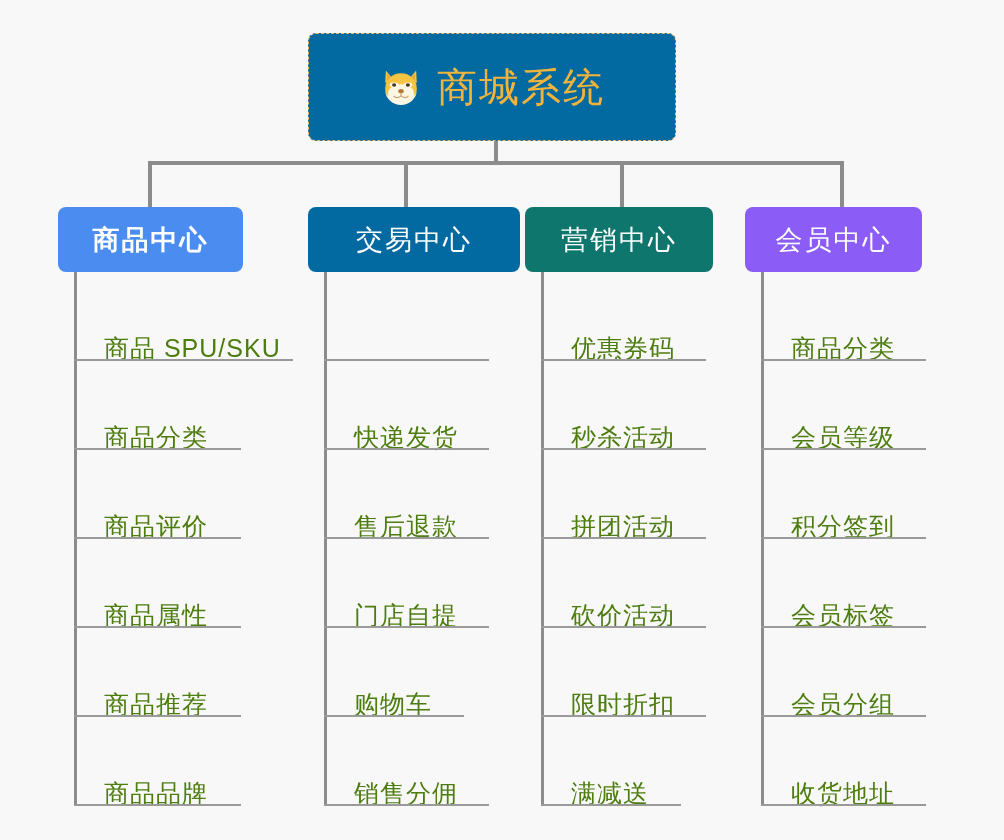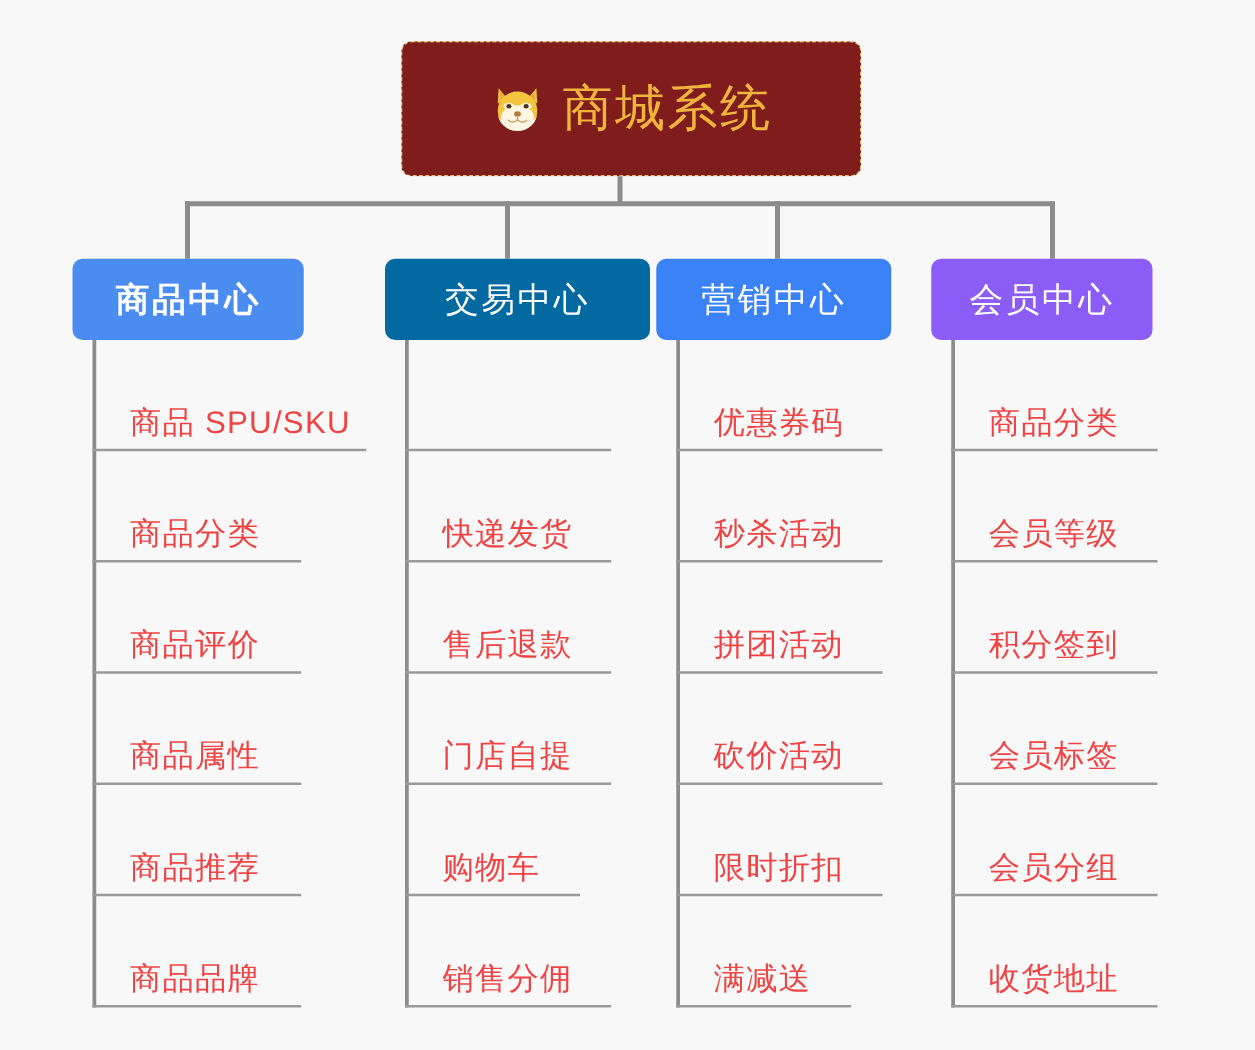--- a/index.html
+++ b/index.html
@@ -18,25 +18,25 @@
 
   #mindmap {
     position: relative;
     width: 1004px;
     height: 840px;
   }
 
   
   .root-node {
     position: absolute;
-    left: 321px;
+    left: 308px;
     top: 33px;
     width: 368px;
     height: 108px;
-    background: #7f1d1d;
+    background: #0369a1;
     border: 1px dashed #e8b96a;
     border-radius: 8px;
     display: flex;
     align-items: center;
     justify-content: center;
     gap: 14px;
   }
   .root-icon {
     font-size: 40px;
     line-height: 1;
@@ -93,23 +93,22 @@
   }
   .leaf {
     position: relative;
     height: 89px;
     display: flex;
     align-items: flex-end;
     padding-left: 30px;
   }
   .leaf-label {
     font-size: 25px;
-    color: #ef4444;
+    color: #4d7c0f;
     line-height: 1;
-    padding-bottom: 10px;
     white-space: nowrap;
     letter-spacing: 1px;
   }
   .leaf-rule {
     position: absolute;
     left: 0;
     bottom: 0;
     height: 2px;
     background: #9a9a9a;
   }
@@ -204,21 +203,21 @@
         <span class="leaf-rule" style="width:140px;"></span>
       </div>
       <div class="leaf">
         <span class="leaf-label">销售分佣</span>
         <span class="leaf-rule" style="width:165px;"></span>
       </div>
     </div>
   </div>
 
   <div class="branch" style="left:525px;">
-    <div class="branch-header" style="width:188px;background:#3b82f6;">营销中心</div>
+    <div class="branch-header" style="width:188px;background:#0f766e;">营销中心</div>
     <div class="branch-body">
       <div class="trunk" style="height:534px;"></div>
       <div class="leaf">
         <span class="leaf-label">优惠券码</span>
         <span class="leaf-rule" style="width:165px;"></span>
       </div>
       <div class="leaf">
         <span class="leaf-label">秒杀活动</span>
         <span class="leaf-rule" style="width:165px;"></span>
       </div>

